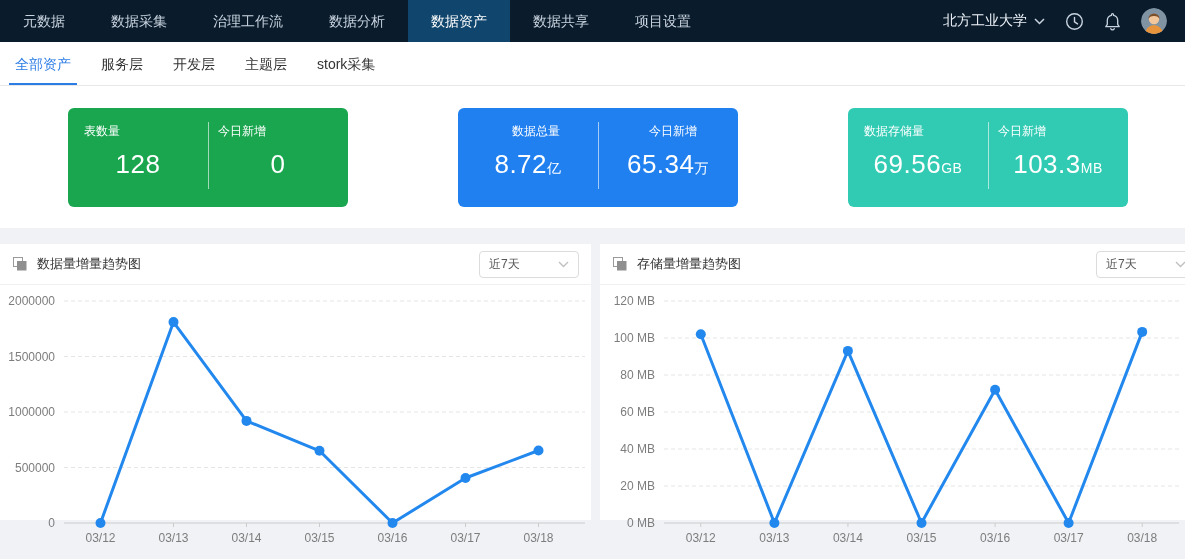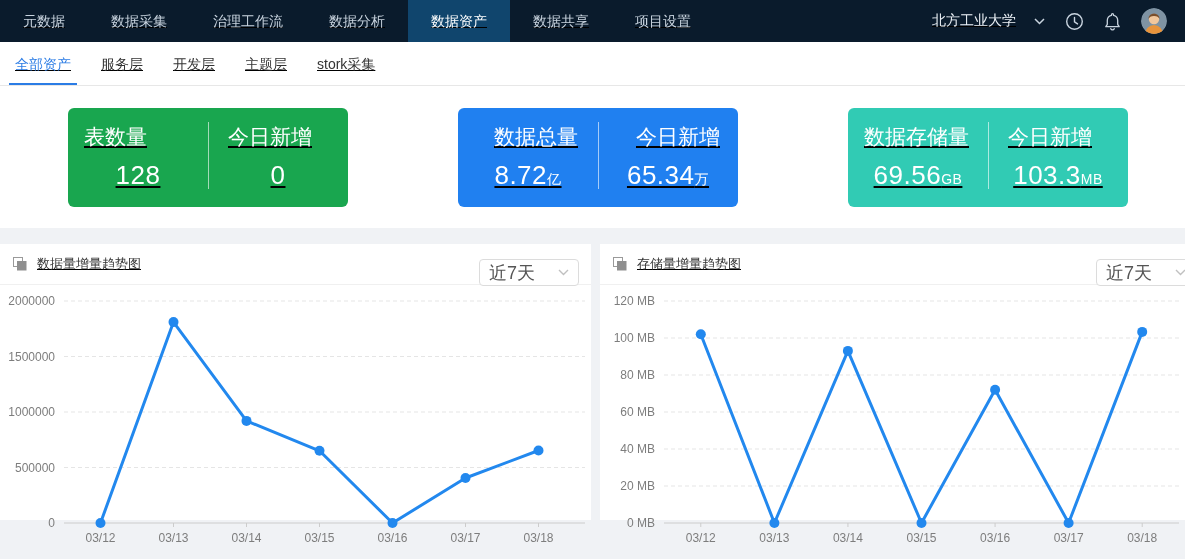--- a/index.html
+++ b/index.html
@@ -1,52 +1,52 @@
 <!DOCTYPE html>
 <html><head>
 <meta charset="utf-8">
 <style>
   * { box-sizing: border-box; margin: 0; padding: 0; }
   html,body { width:1185px; height:559px; overflow:hidden; }
   body { font-family:"Liberation Sans","DejaVu Sans",sans-serif; background:#f0f2f5; }
-  .page { width:1185px; height:559px; position:relative;text-decoration:underline; }
+  .page { width:1185px; height:559px; position:relative; }
 
   
   .nav { height:42px; background:#0a1b2c; display:flex; align-items:center; }
   .nav-items { display:flex; height:42px; }
   .nav-item { height:42px; line-height:42px; padding:0 23px; font-size:14px; color:#c9d4df; cursor:pointer; white-space:nowrap; }
   .nav-item.active { background:#10456d; color:#fff; }
   .nav-right { margin-left:auto; display:flex; align-items:center; gap:20px; padding-right:18px; }
-  .user-menu { display:flex; align-items:center; gap:18px; color:#eef3f8; font-size:14px; cursor:pointer;margin-left:44px; }
+  .user-menu { display:flex; align-items:center; gap:7px; color:#eef3f8; font-size:14px; cursor:pointer;margin-left:44px; }
   .icon-btn { display:flex; align-items:center; cursor:pointer; }
   .avatar { width:26px; height:26px; border-radius:50%; overflow:hidden; display:block; }
 
   
   .tabbar { height:44px; background:#fff; border-bottom:1px solid #e7e7e7; display:flex; align-items:stretch; padding-left:0; }
   .tab { margin:0 9px; padding:14px 6px 12px; font-size:14px; color:#333; cursor:pointer; border-bottom:2px solid transparent; white-space:nowrap; }
   .tab.active { color:#2b7ce5; border-bottom-color:#2b7ce5; }
 
   
   .cards { height:142px; background:#fff; display:flex; justify-content:space-between; padding:22px 57px 21px 68px; }
   .card { width:280px; height:99px; border-radius:6px; color:#fff; display:flex; position:relative; }
   .card-half { width:50%; display:flex; flex-direction:column; padding-top:15px; }
-  .card-label { font-size:21px; margin-left:16px; }
-  .card-half.right .card-label { margin-left:20px; }
+  .card-label { font-size:12px; margin-left:16px; }
+  .card-half.right .card-label { margin-left:10px; }
   .card-value { align-self:center; margin-top:9px; font-size:26px; letter-spacing:.5px; }
   .card-unit { font-size:14px; }
   .card-divider { position:absolute; left:50%; top:14px; bottom:18px; width:1px; background:rgba(255,255,255,.6); }
 
   
   .charts-row { display:flex; gap:9px; margin-top:16px; height:276px; }
   .panel { background:#fff; position:relative; }
   .panel.left { width:591px; }
   .panel.right { width:585px; }
   .panel-header { height:41px; display:flex; align-items:center; padding:0 12px; border-bottom:1px solid #f0f0f0; position:relative; }
   .panel-title { font-size:13px; color:#333; margin-left:9px; }
-  .range-select { position:absolute; right:12px; top:15px; width:100px; height:27px; border:1px solid #dcdcdc; border-radius:4px; background:#fff; display:flex; align-items:center; justify-content:space-between; padding:0 9px; font-size:18px; color:#555; cursor:pointer; }
+  .range-select { position:absolute; right:12px; top:7px; width:100px; height:27px; border:1px solid #dcdcdc; border-radius:4px; background:#fff; display:flex; align-items:center; justify-content:space-between; padding:0 9px; font-size:12px; color:#555; cursor:pointer; }
   .panel.right .range-select { right:-11px; }
   svg.trend { display:block; }
 </style>
 </head>
 <body>
 
 <div class="page">
 
   <header class="nav">
     <nav class="nav-items" id="nav-items">

